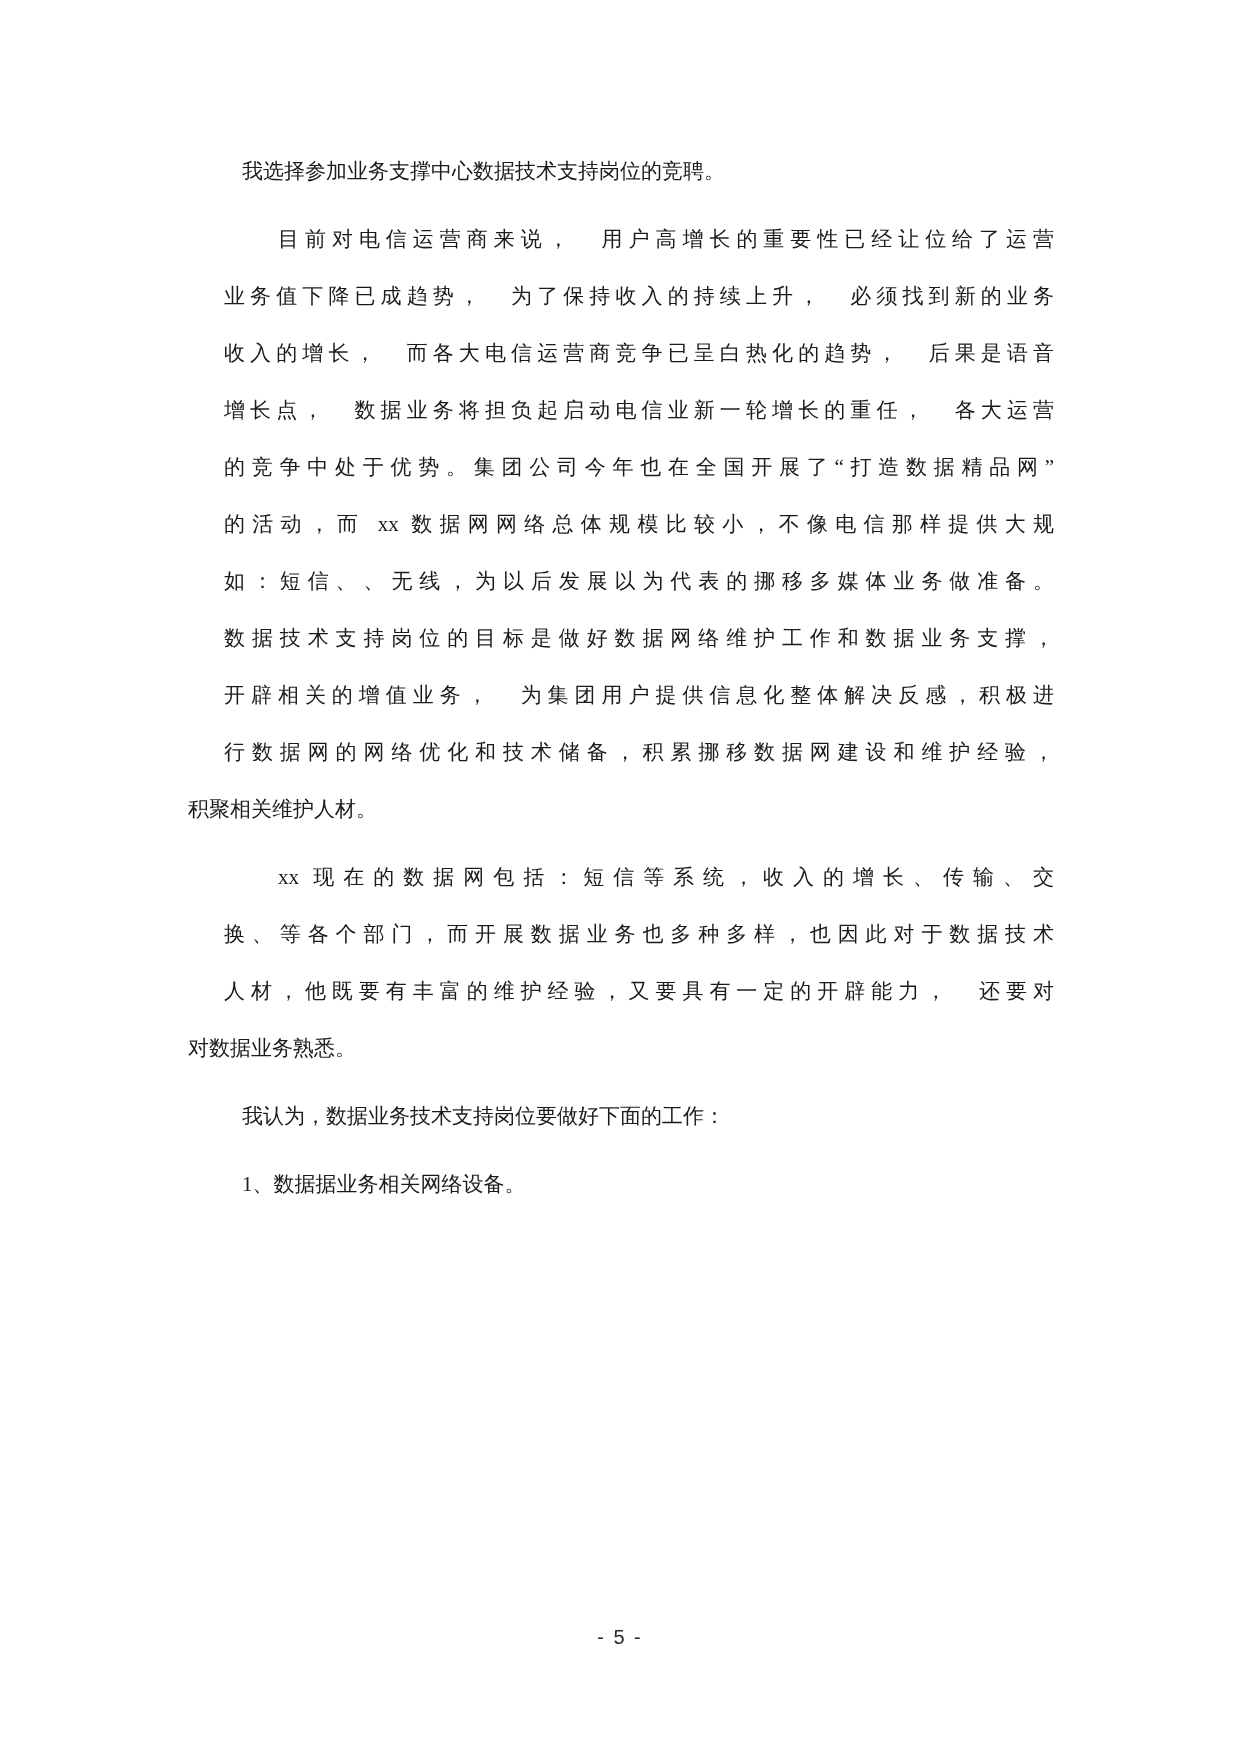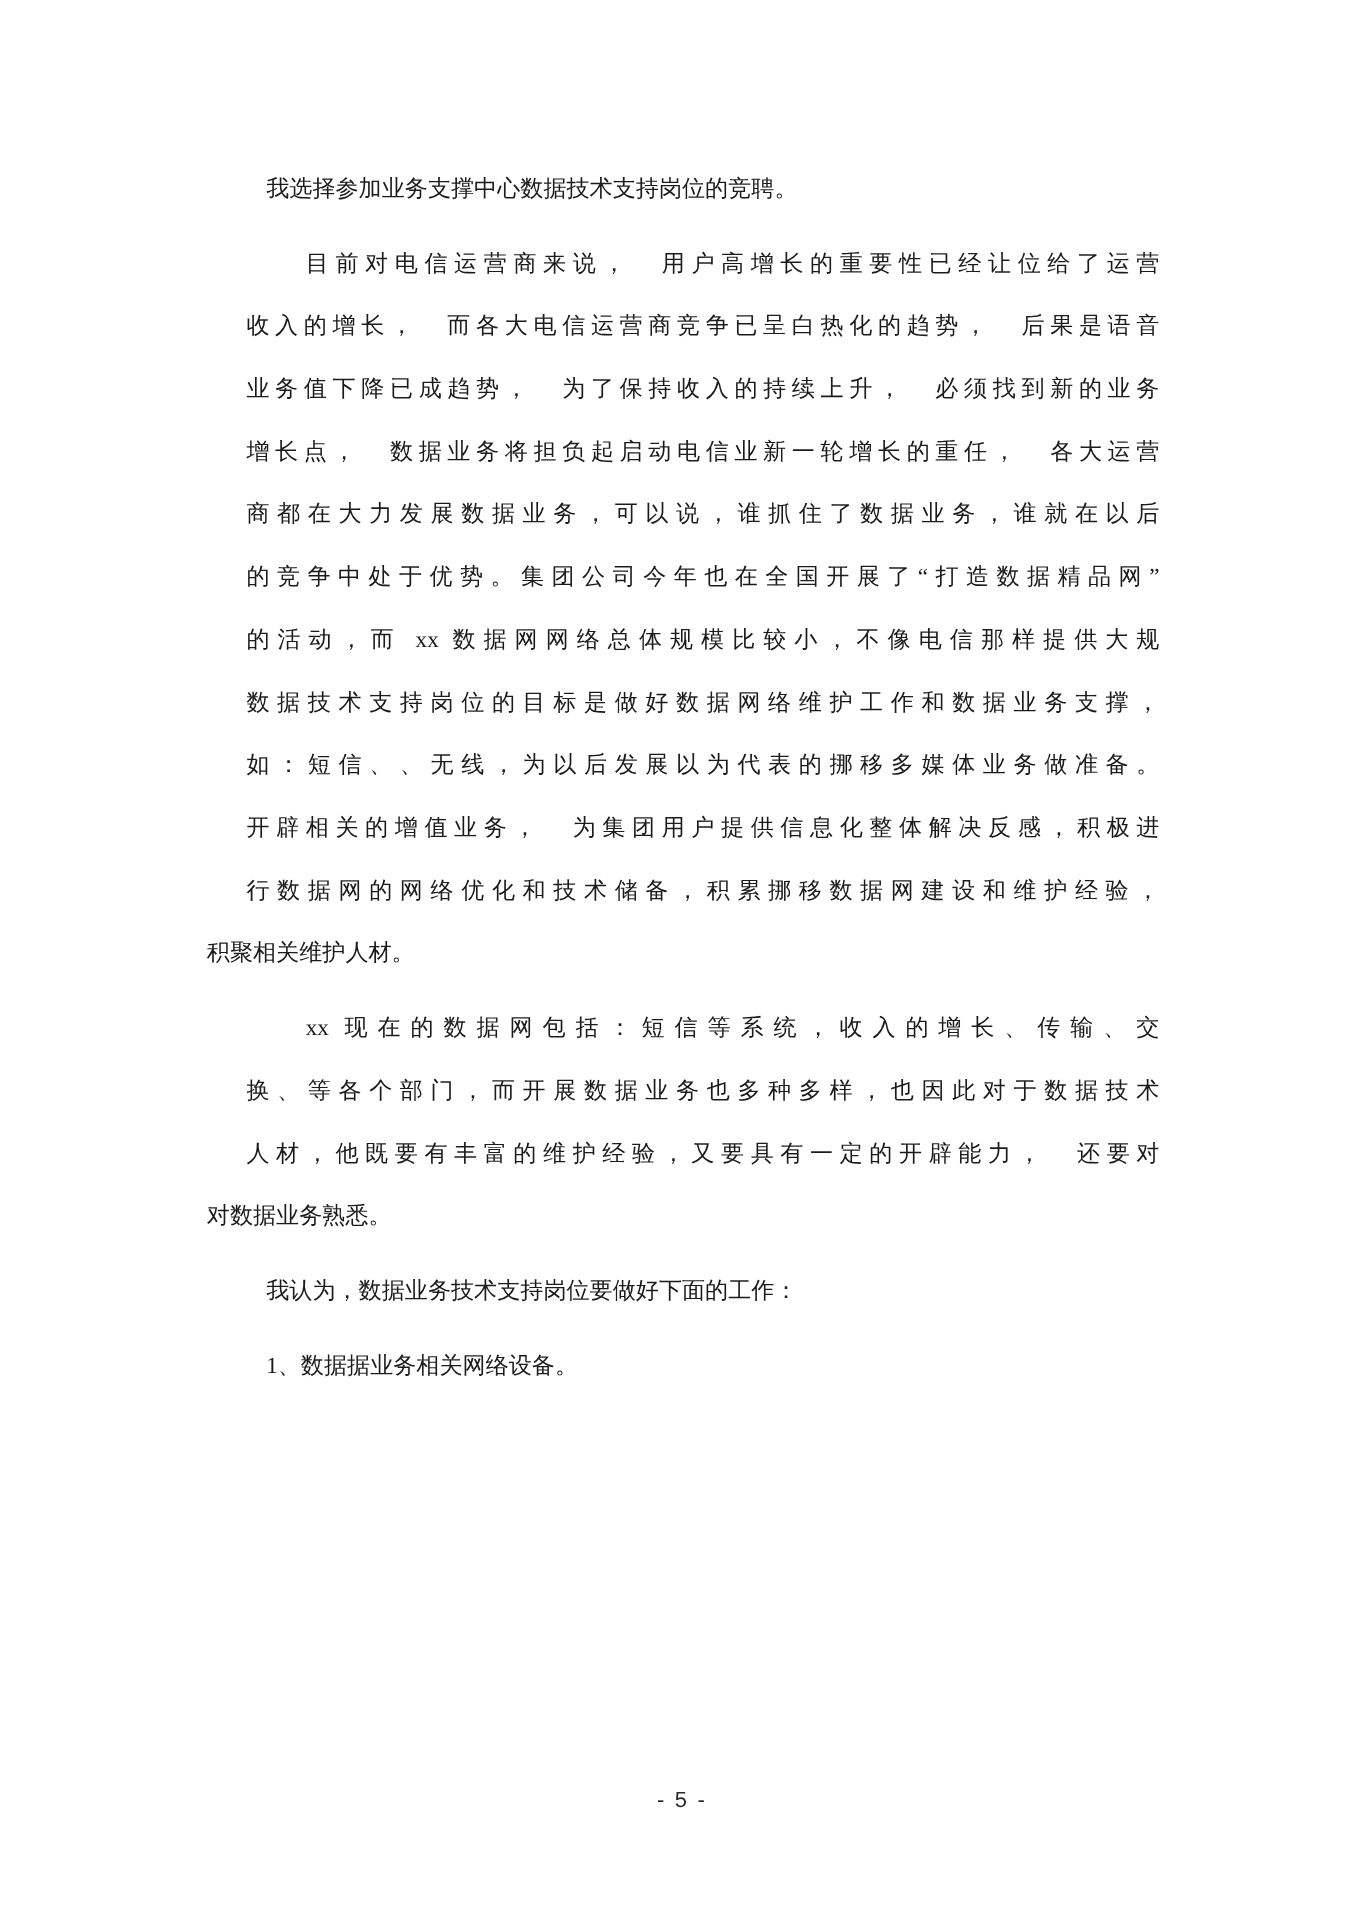--- a/index.html
+++ b/index.html
@@ -56,28 +56,27 @@
 </head>
 <body>
 
 <div class="page">
   <div class="content">
       <div class="paragraph">
         <div class="line indent">我选择参加业务支撑中心数据技术支持岗位的竞聘。</div>
       </div>
       <div class="paragraph">
         <div class="line indent fill">目前对电信运营商来说，　用户高增长的重要性已经让位给了运营</div>
+        <div class="line fill">业务值下降已成趋势，　为了保持收入的持续上升，　必须找到新的业务</div>
         <div class="line fill">收入的增长，　而各大电信运营商竞争已呈白热化的趋势，　后果是语音</div>
-        <div class="line fill">业务值下降已成趋势，　为了保持收入的持续上升，　必须找到新的业务</div>
         <div class="line fill">增长点，　数据业务将担负起启动电信业新一轮增长的重任，　各大运营</div>
-        <div class="line fill">商都在大力发展数据业务，可以说，谁抓住了数据业务，谁就在以后</div>
         <div class="line fill">的竞争中处于优势。集团公司今年也在全国开展了“打造数据精品网”</div>
         <div class="line fill">的活动，而 xx 数据网网络总体规模比较小，不像电信那样提供大规</div>
+        <div class="line fill">如：短信、、无线，为以后发展以为代表的挪移多媒体业务做准备。</div>
         <div class="line fill">数据技术支持岗位的目标是做好数据网络维护工作和数据业务支撑，</div>
-        <div class="line fill">如：短信、、无线，为以后发展以为代表的挪移多媒体业务做准备。</div>
         <div class="line fill">开辟相关的增值业务，　为集团用户提供信息化整体解决反感，积极进</div>
         <div class="line fill">行数据网的网络优化和技术储备，积累挪移数据网建设和维护经验，</div>
         <div class="line">积聚相关维护人材。</div>
       </div>
       <div class="paragraph">
         <div class="line indent fill">xx 现在的数据网包括：短信等系统，收入的增长、传输、交</div>
         <div class="line fill">换、等各个部门，而开展数据业务也多种多样，也因此对于数据技术</div>
         <div class="line fill">人材，他既要有丰富的维护经验，又要具有一定的开辟能力，　还要对</div>
         <div class="line">对数据业务熟悉。</div>
       </div>

